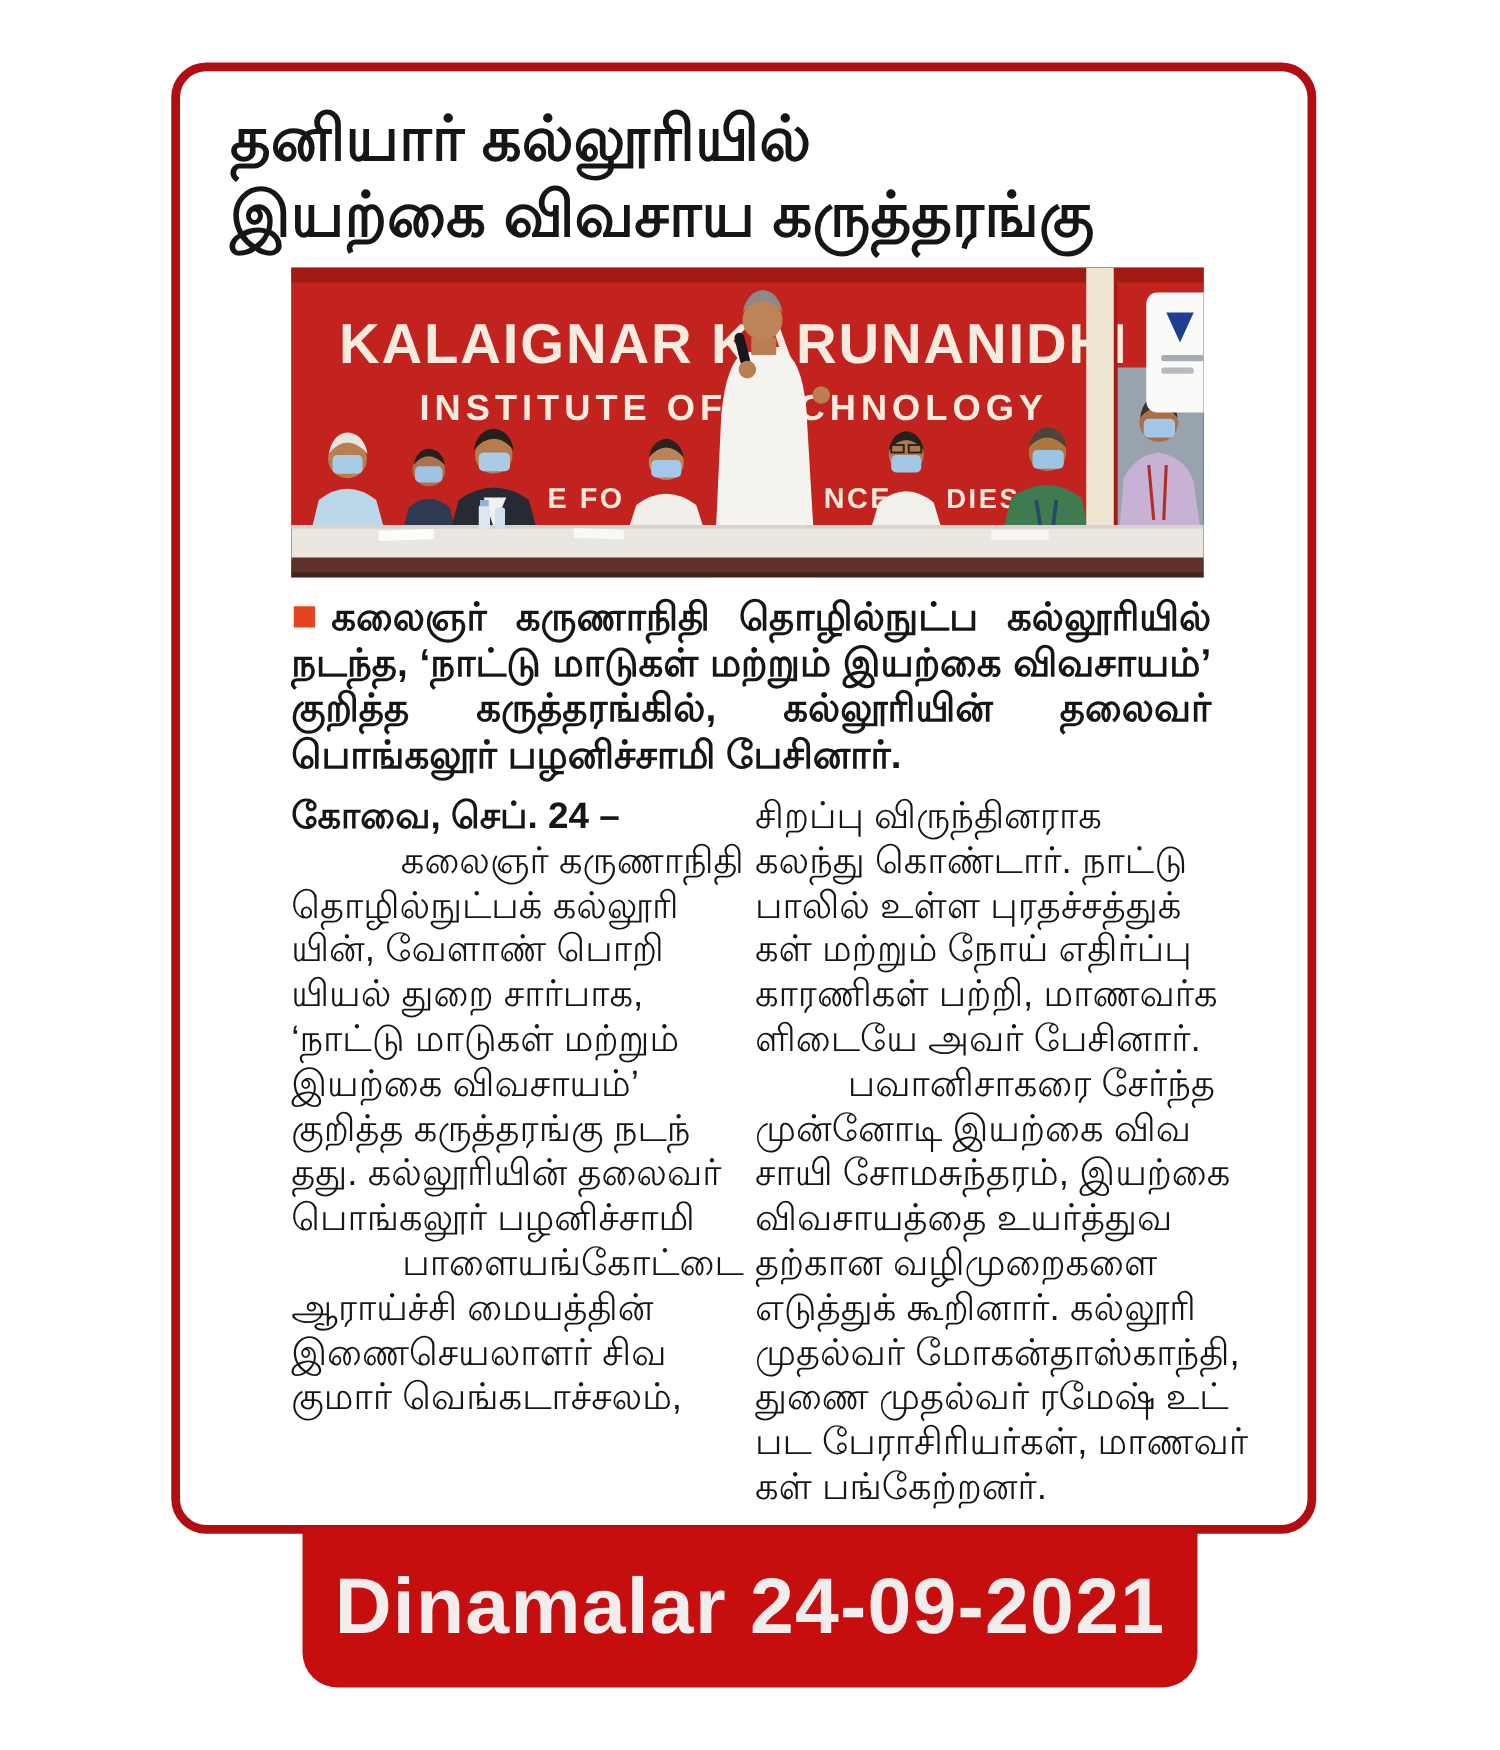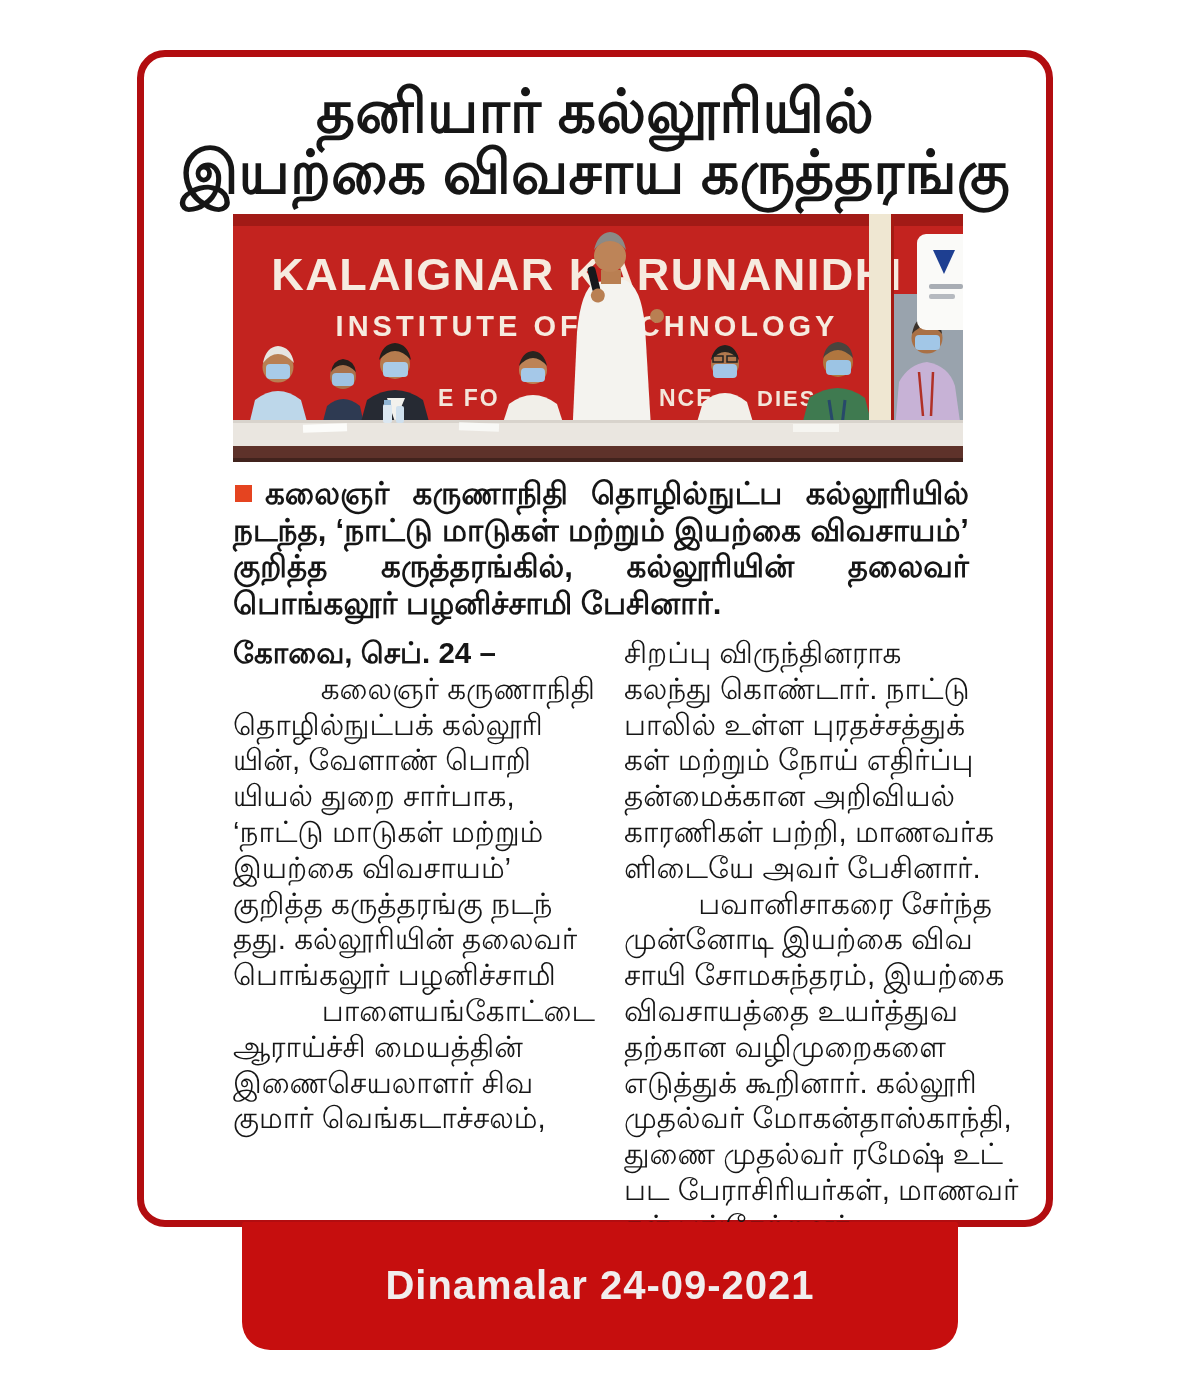--- a/index.html
+++ b/index.html
@@ -7,50 +7,50 @@
     width:1200px;height:1400px;background:#ffffff;position:relative;
     font-family:"Liberation Sans", sans-serif;color:var(--ink,#161616);
     overflow:hidden;
   }
   .card{
     position:absolute;left:137px;top:50px;width:902px;height:1163px;
     border:7px solid var(--card-border,#b20d10);border-radius:28px;
     background:#ffffff;
   }
   .headline{
-    position:absolute;top:24px;left:0;width:100%;text-align:center;
-    font-weight:bold;font-size:60px;line-height:61px;color:var(--ink,#161616);
+    position:absolute;top:24px;left:0;width:100%;
+    font-weight:bold;font-size:50px;line-height:61px;color:var(--ink,#161616);padding-left:40px;
   }
   .photo{
     position:absolute;left:89px;top:157px;width:730px;height:248px;
     overflow:hidden;background:var(--photo-red,#c3231f);
   }
   .photo svg{display:block;font-family:"Liberation Sans", sans-serif;}
   .intro{
     position:absolute;left:89px;top:419px;width:736px;
     font-size:31px;font-weight:bold;line-height:36.5px;
   }
   .intro .line{text-align:justify;text-align-last:justify;}
   .intro .line:last-child{text-align-last:left;}
   .intro .line:first-child{padding-left:32px;}
   .bullet{
     position:absolute;left:2px;top:9px;width:17px;height:17px;
     background:var(--bullet,#e54420);
   }
   .col{position:absolute;top:578px;font-size:29.5px;line-height:35.8px;}
   .col .line{white-space:nowrap;}
   .col-left{left:89px;width:362px;}
-  .col-right{left:460px;width:368px;margin-left:20px;}
+  .col-right{left:460px;width:368px;}
   .line.indent{padding-left:46px;text-align:right;}
   .dateline{font-weight:bold;white-space:nowrap;}
   .footer-banner{
     position:absolute;left:242px;top:1222px;width:716px;height:128px;
     background:var(--banner-bg,#c60e0e);border-radius:2px 2px 28px 28px;
     color:var(--banner-fg,#f1eded);
-    font-size:40px;font-weight:bold;text-align:center;line-height:126px;
+    font-size:63px;font-weight:bold;text-align:center;line-height:126px;
     letter-spacing:1px;
   }
 </style>
 </head>
 <body>
 
 <div class="card">
 
   <div class="headline">
     <div>தனியார் கல்லூரியில்</div>
@@ -194,21 +194,20 @@
         <div class="line">குமார் வெங்கடாச்சலம்,</div>
       </div>
   </div>
 
   <div class="col col-right">
     <div>
         <div class="line">சிறப்பு விருந்தினராக</div>
         <div class="line">கலந்து கொண்டார். நாட்டு</div>
         <div class="line">பாலில் உள்ள புரதச்சத்துக்</div>
         <div class="line">கள் மற்றும் நோய் எதிர்ப்பு</div>
-        <div class="line">தன்மைக்கான அறிவியல்</div>
         <div class="line">காரணிகள் பற்றி, மாணவர்க</div>
         <div class="line">ளிடையே அவர் பேசினார்.</div>
         <div class="line indent">பவானிசாகரை சேர்ந்த</div>
         <div class="line">முன்னோடி இயற்கை விவ</div>
         <div class="line">சாயி சோமசுந்தரம், இயற்கை</div>
         <div class="line">விவசாயத்தை உயர்த்துவ</div>
         <div class="line">தற்கான வழிமுறைகளை</div>
         <div class="line">எடுத்துக் கூறினார். கல்லூரி</div>
         <div class="line">முதல்வர் மோகன்தாஸ்காந்தி,</div>
         <div class="line">துணை முதல்வர் ரமேஷ் உட்</div>

